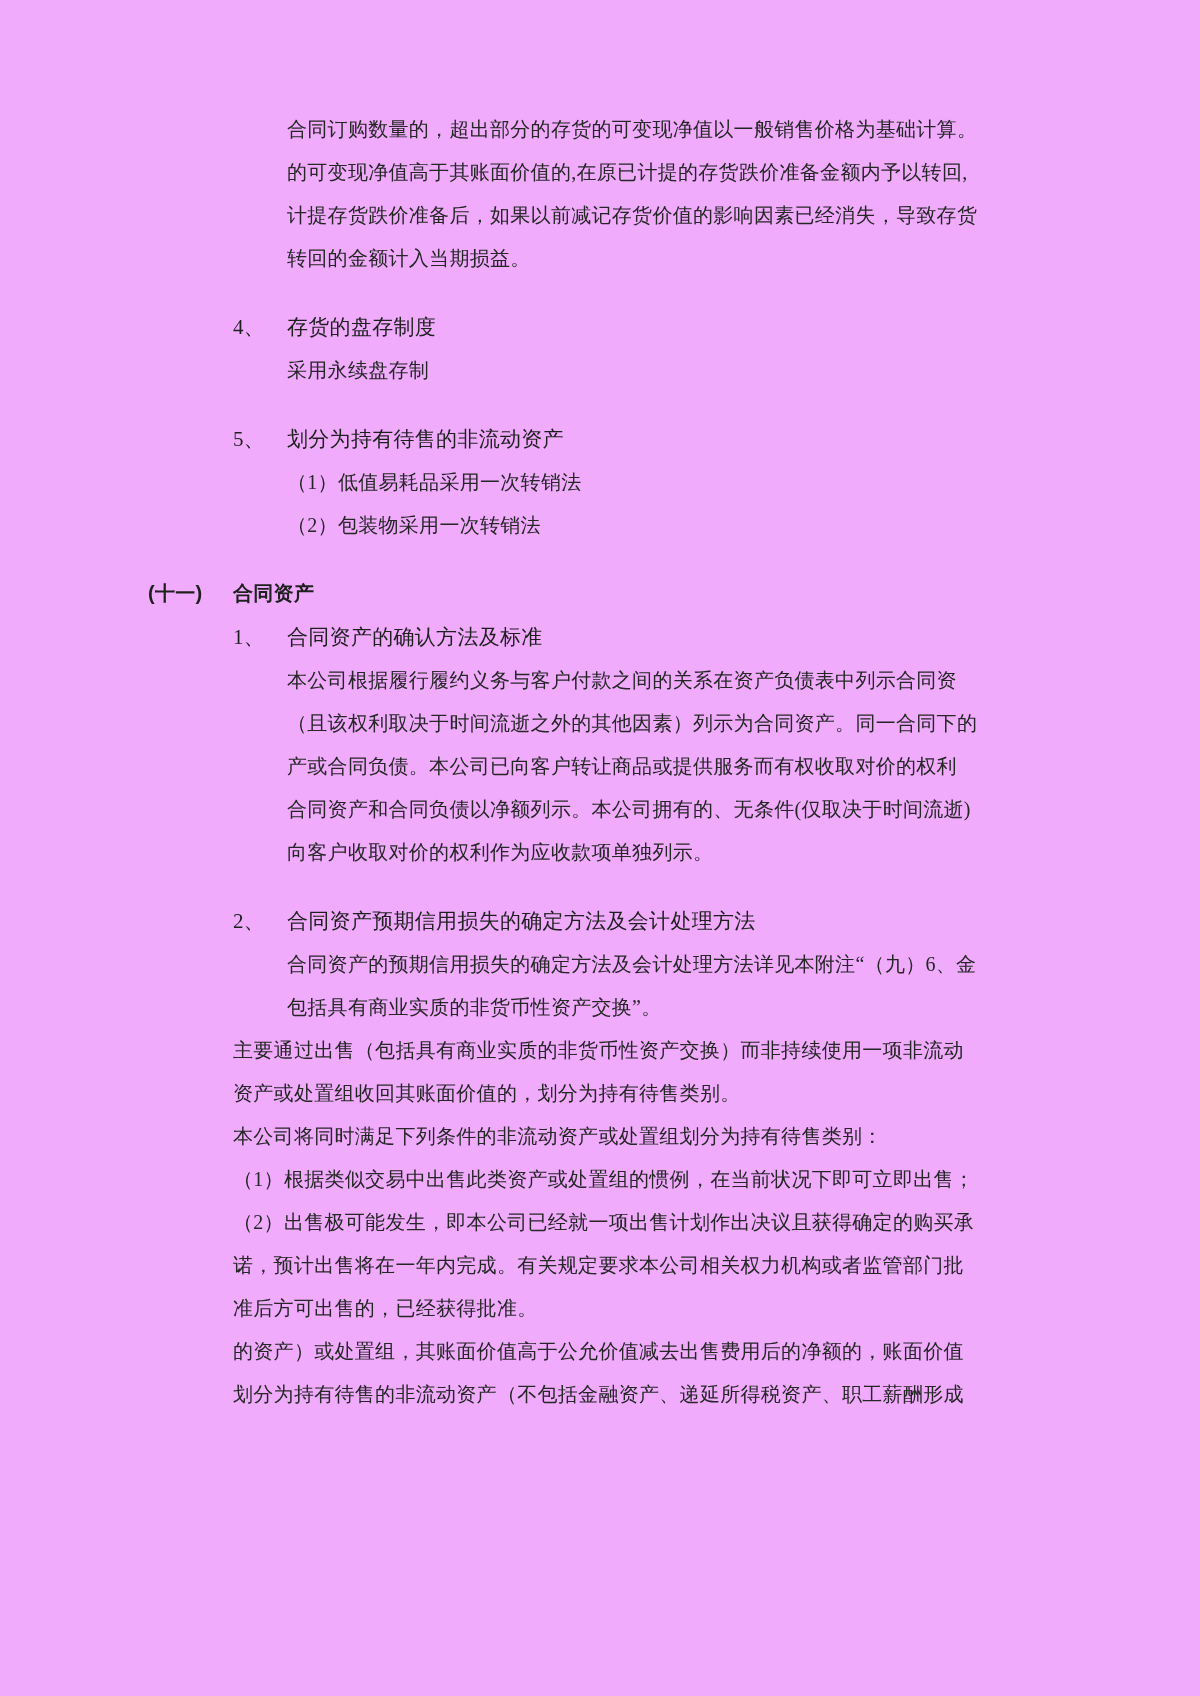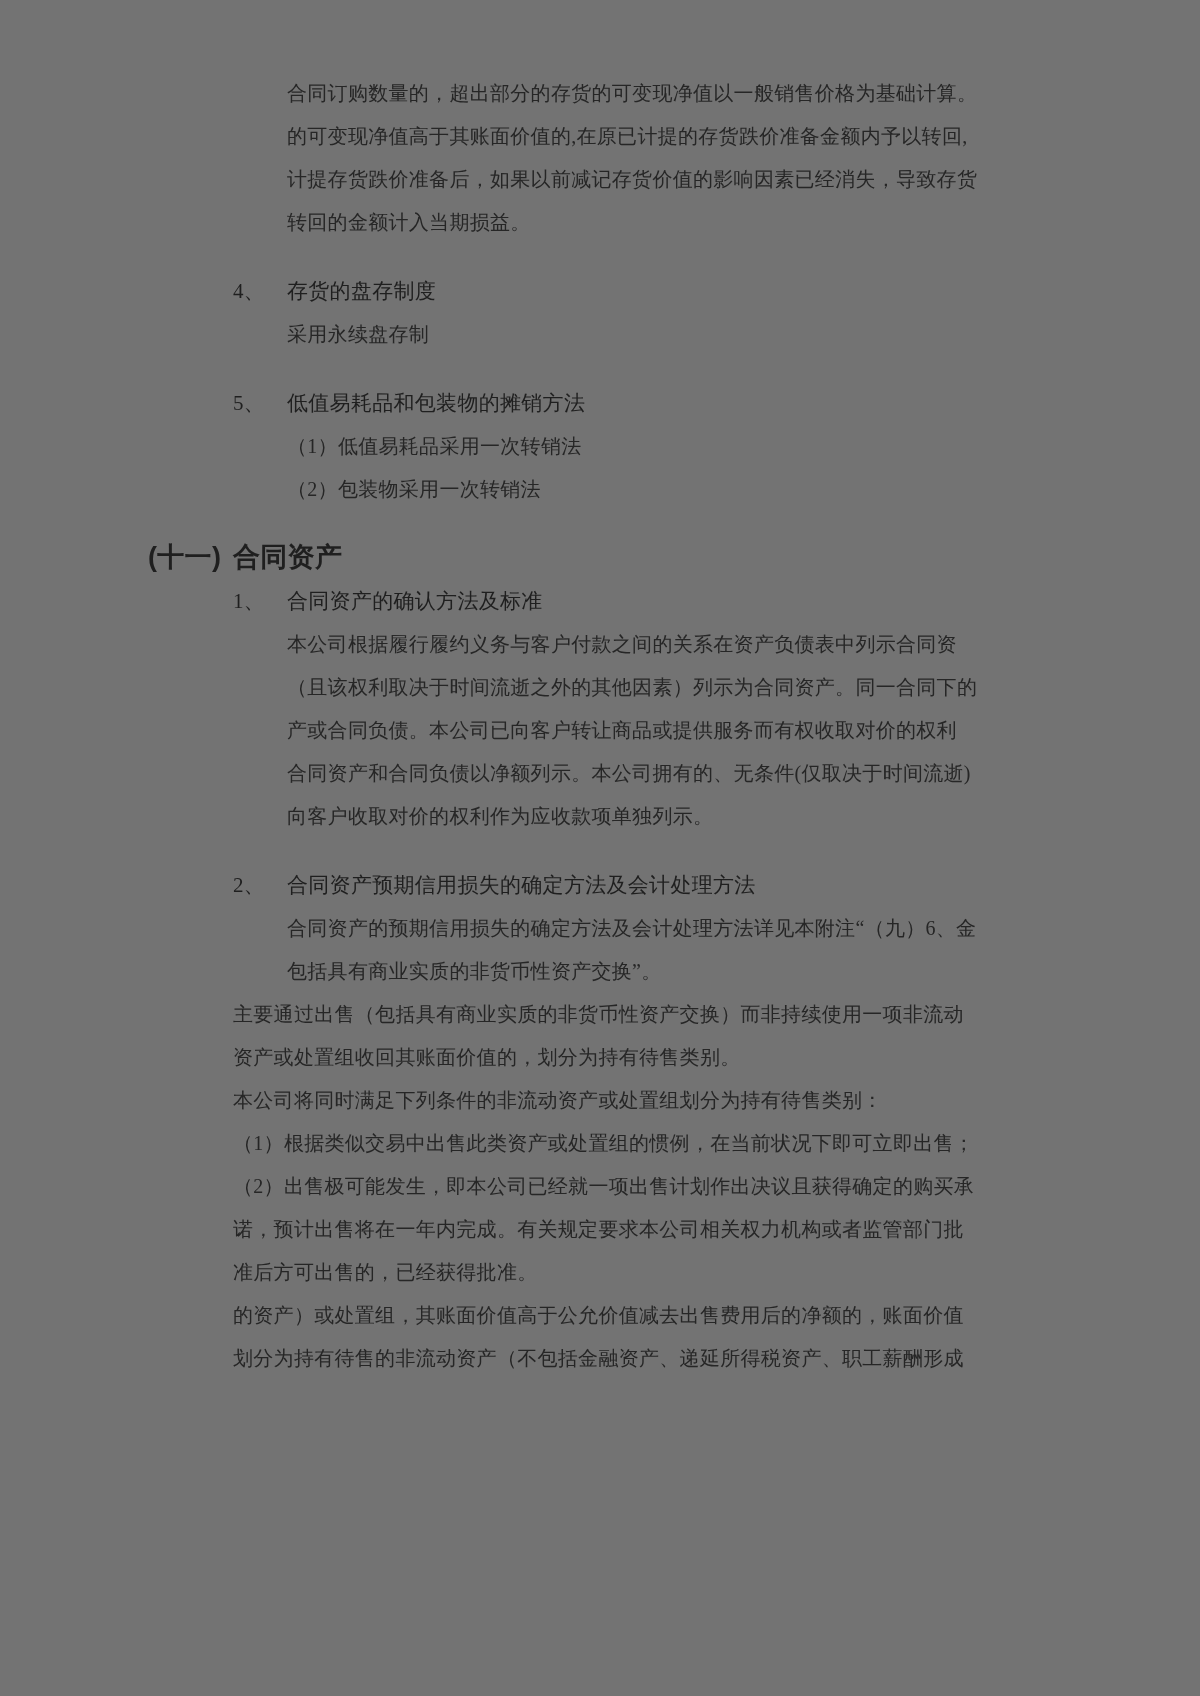--- a/index.html
+++ b/index.html
@@ -5,39 +5,39 @@
   html, body {
     margin: 0;
     padding: 0;
     background: #e8e8e8;
   }
   .page {
     position: relative;
     width: 1200px;
     height: 1696px;
     margin: 0 auto;
-    background: #737373;
+    background: #f0abfc;
     overflow: hidden;
     font-family: "Liberation Serif", "DejaVu Serif", serif;
     color: #262626;
     box-sizing: border-box;
-    padding-top: 72px;
+    padding-top: 108px;
   }
   .row, .line {
     line-height: 43px;
     font-size: 20px;
     white-space: nowrap;
     letter-spacing: 0.3px;
   }
   
   .section-heading {
     padding-left: 148px;
     font-weight: 700;
     font-family: "Liberation Sans", "DejaVu Sans", sans-serif;
-    font-size: 27px;
+    font-size: 20px;
     color: #1f1f1f;
   }
   .section-heading .label {
     display: inline-block;
     width: 85px;
   }
   
   .numbered-heading {
     padding-left: 233px;
     font-weight: 400;
@@ -60,21 +60,21 @@
 <body>
 
 <div class="page">
   <main>
       <div class="line body2">合同订购数量的，超出部分的存货的可变现净值以一般销售价格为基础计算。</div>
       <div class="line body2">的可变现净值高于其账面价值的,在原已计提的存货跌价准备金额内予以转回,</div>
       <div class="line body2">计提存货跌价准备后，如果以前减记存货价值的影响因素已经消失，导致存货</div>
       <div class="line body2">转回的金额计入当期损益。</div>
       <div class="row numbered-heading gap"><span class="label">4、</span><span class="title">存货的盘存制度</span></div>
       <div class="line body2">采用永续盘存制</div>
-      <div class="row numbered-heading gap"><span class="label">5、</span><span class="title">低值易耗品和包装物的摊销方法</span></div>
+      <div class="row numbered-heading gap"><span class="label">5、</span><span class="title">划分为持有待售的非流动资产</span></div>
       <div class="line body2">（1）低值易耗品采用一次转销法</div>
       <div class="line body2">（2）包装物采用一次转销法</div>
       <div class="row section-heading gap"><span class="label">(十一)</span><span class="title">合同资产</span></div>
       <div class="row numbered-heading"><span class="label">1、</span><span class="title">合同资产的确认方法及标准</span></div>
       <div class="line body2">本公司根据履行履约义务与客户付款之间的关系在资产负债表中列示合同资</div>
       <div class="line body2">（且该权利取决于时间流逝之外的其他因素）列示为合同资产。同一合同下的</div>
       <div class="line body2">产或合同负债。本公司已向客户转让商品或提供服务而有权收取对价的权利</div>
       <div class="line body2">合同资产和合同负债以净额列示。本公司拥有的、无条件(仅取决于时间流逝)</div>
       <div class="line body2">向客户收取对价的权利作为应收款项单独列示。</div>
       <div class="row numbered-heading gap"><span class="label">2、</span><span class="title">合同资产预期信用损失的确定方法及会计处理方法</span></div>

